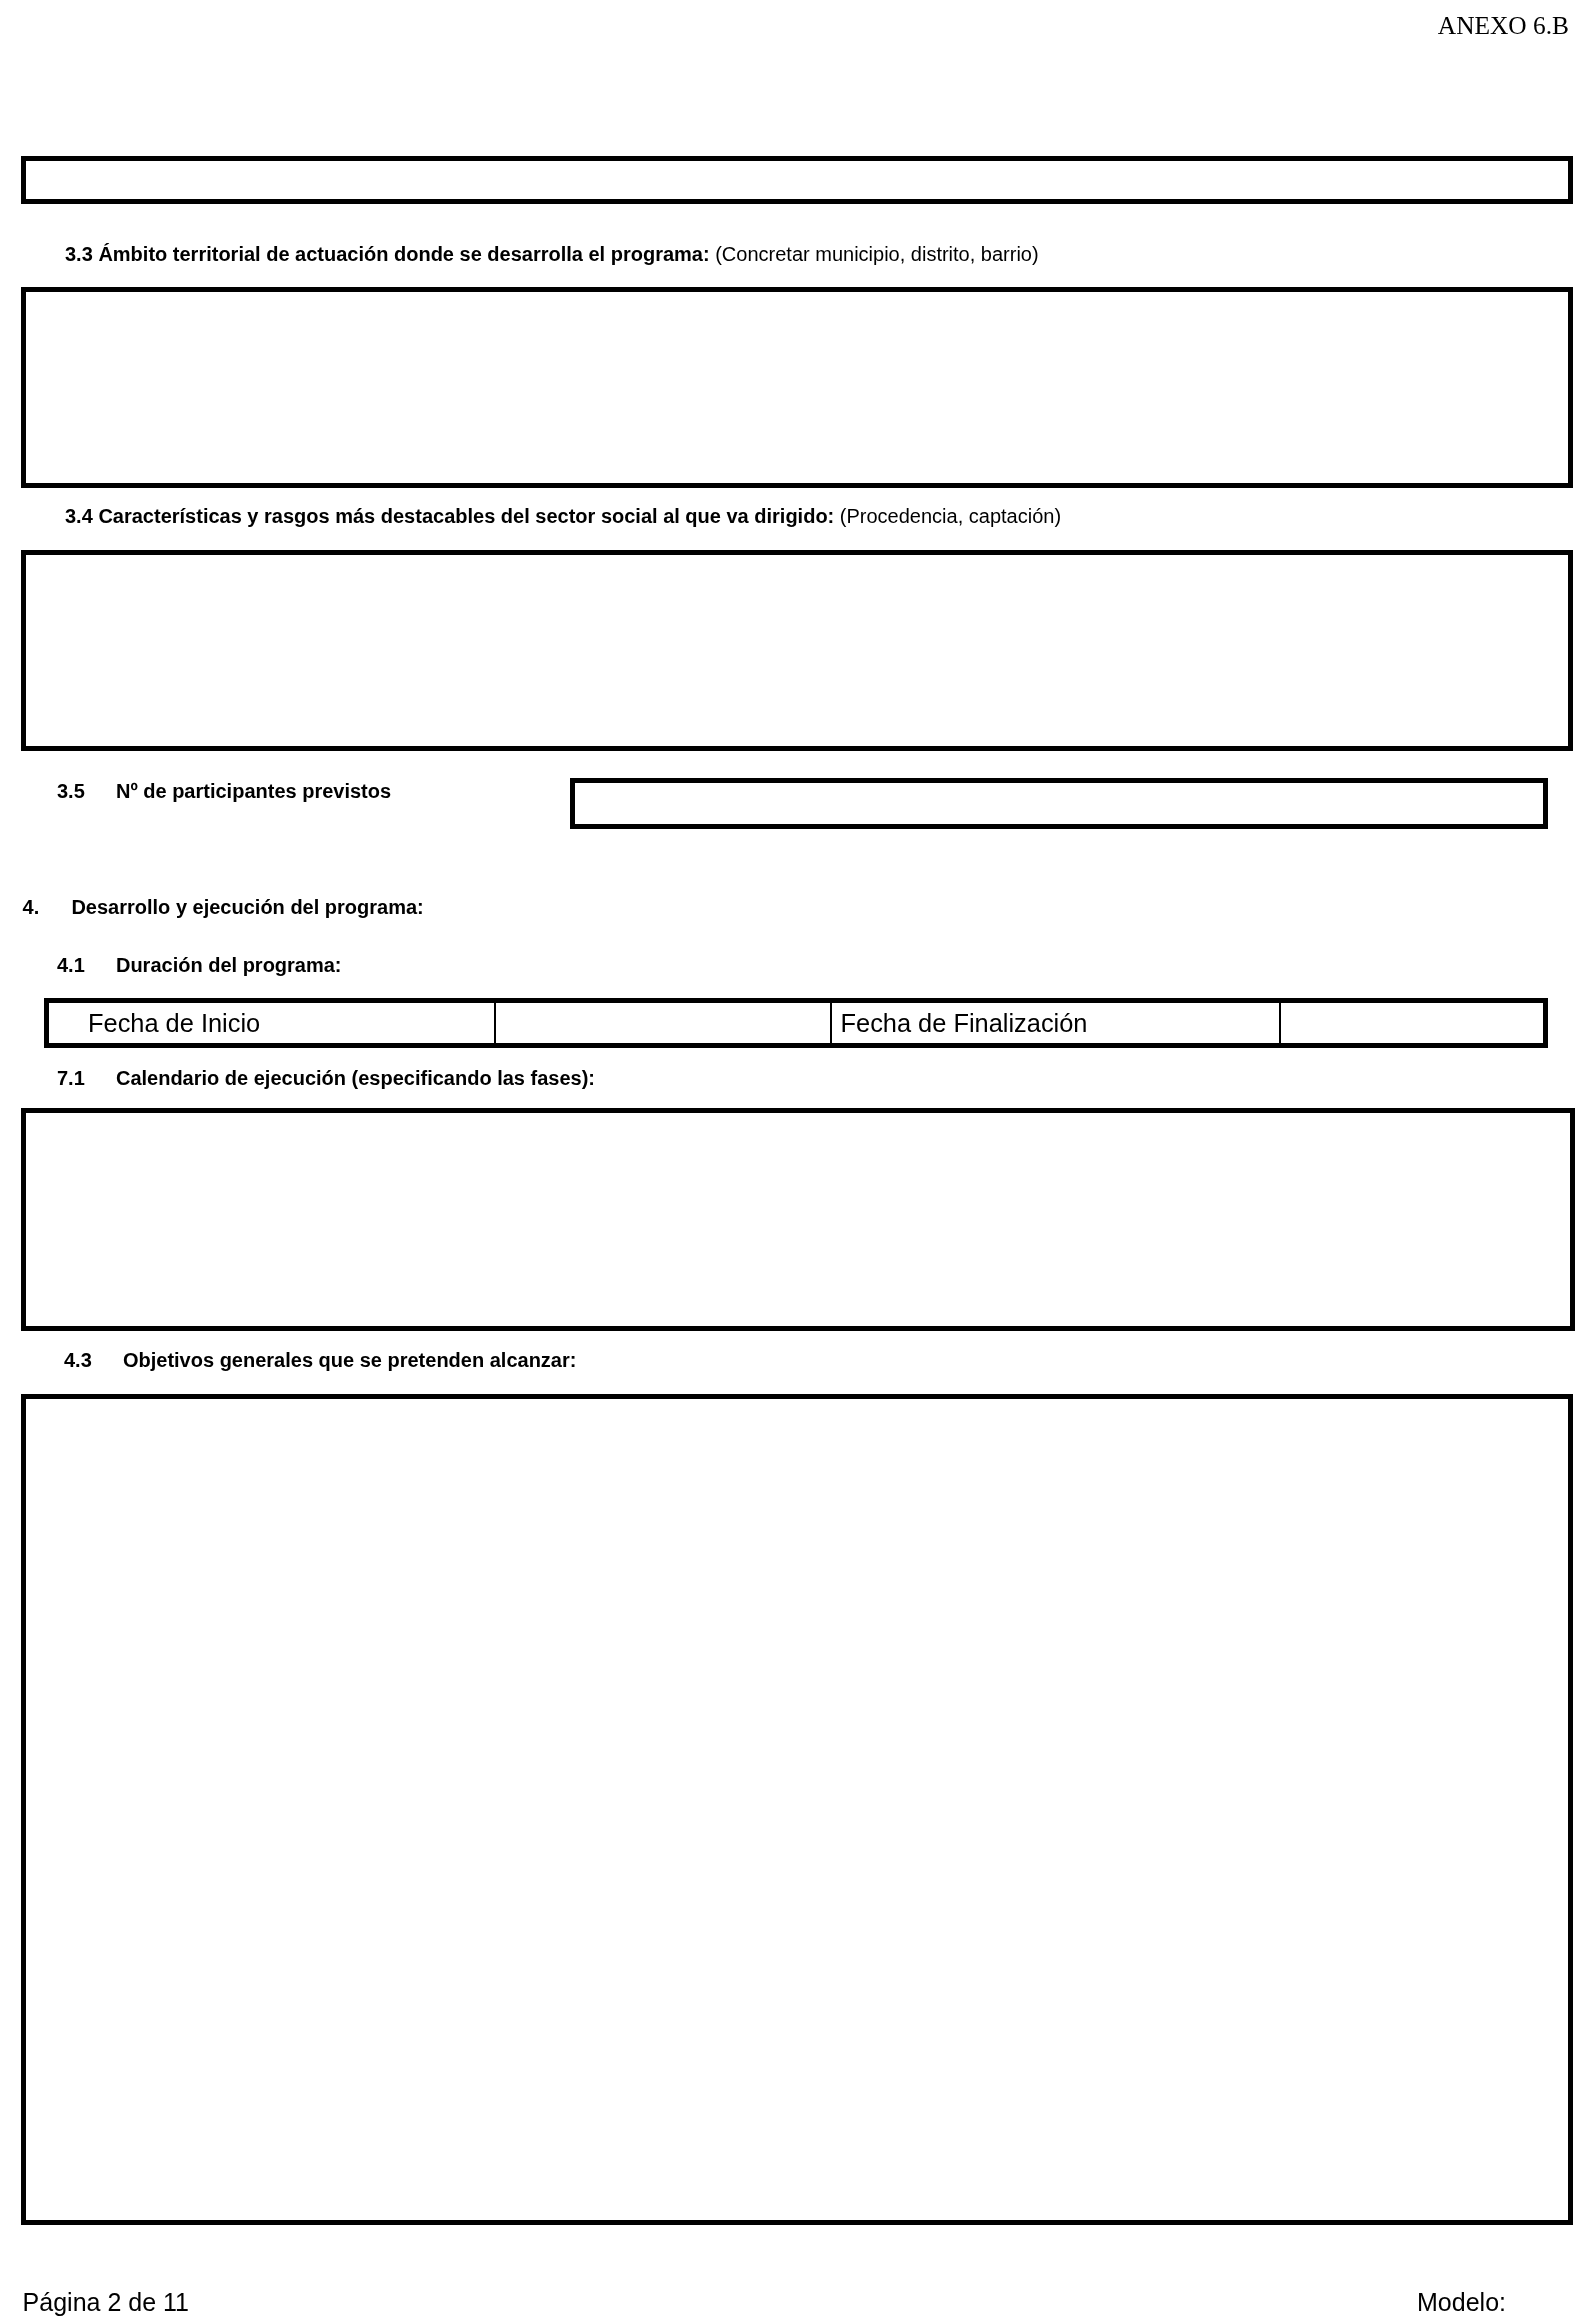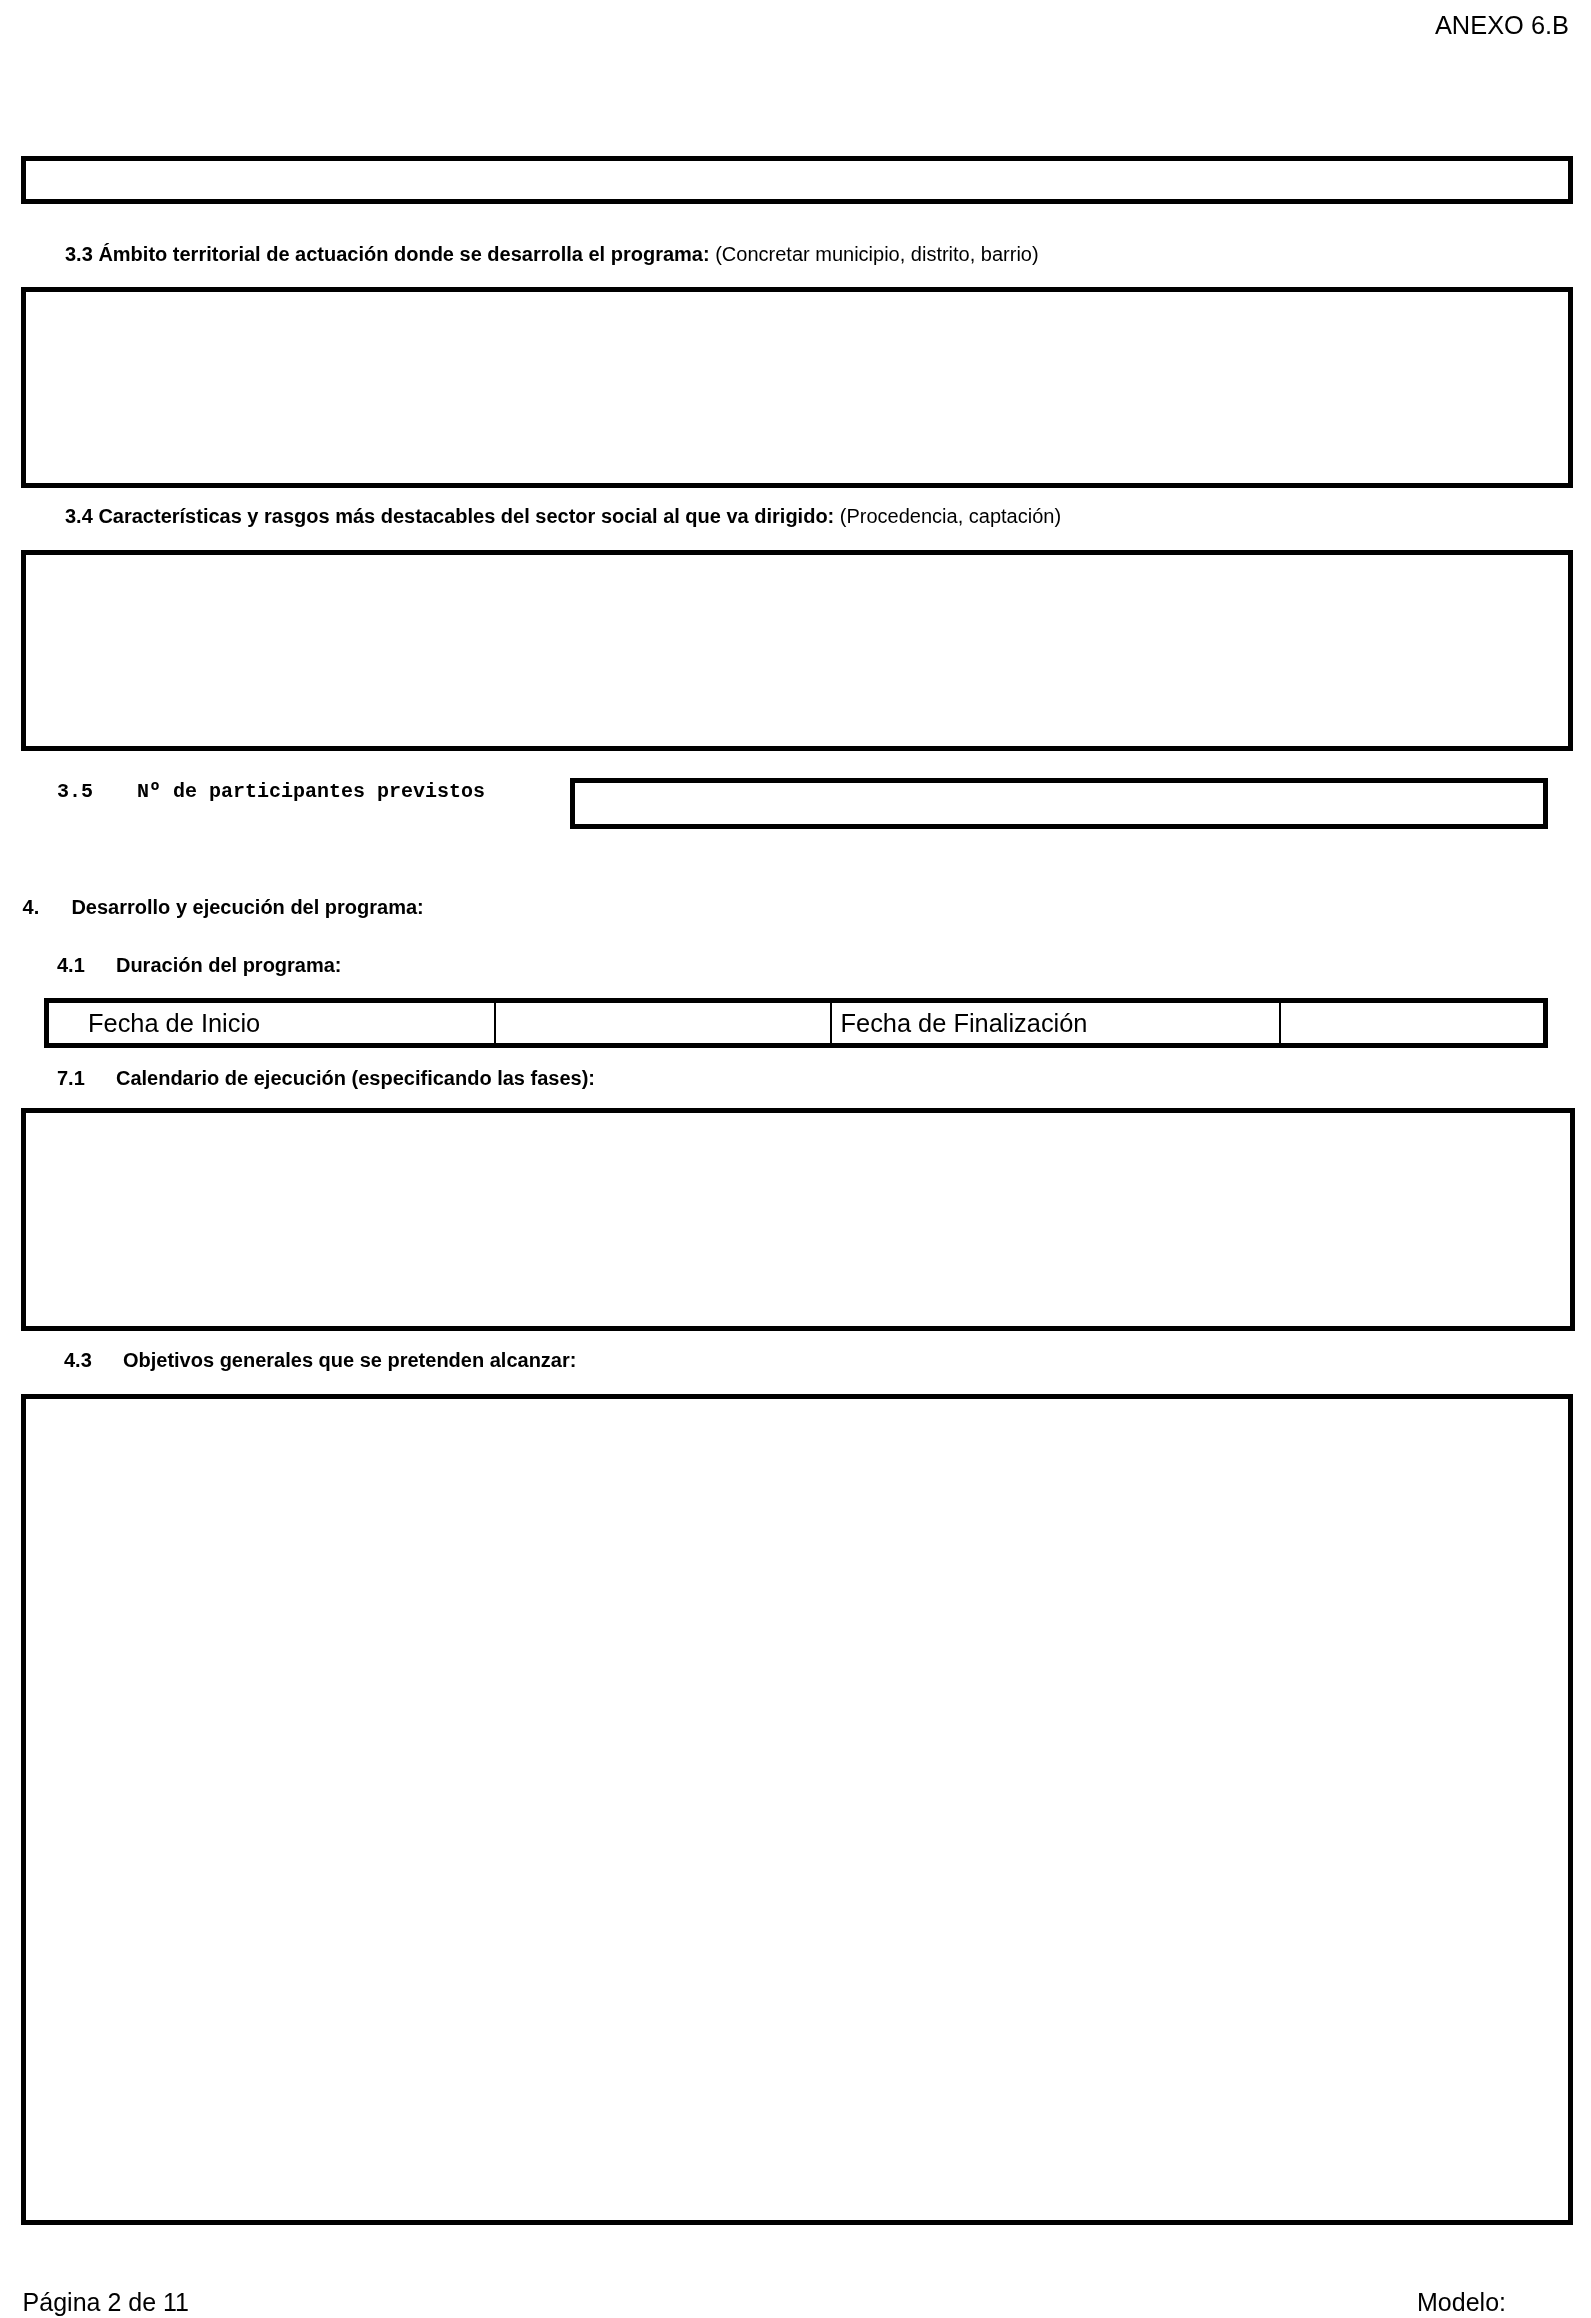--- a/index.html
+++ b/index.html
@@ -1,21 +1,21 @@
 <!DOCTYPE html>
 <html style="font-size:11.3px"><head>
   <meta charset="utf-8">
   <style>
     html, body { margin: 0; padding: 0; background: #ffffff; }
     body {
       width: 1592px; height: 2319px; position: relative; overflow: hidden;
       font-family: "Liberation Sans", sans-serif; color: #000000;
     }
     .abs { position: absolute; }
-    .annex { top: 11.3px; left: 1421px; width: 148px; text-align: right; font-size: 25.4px; }
+    .annex { top: 11.3px; left: 1421px; width: 148px; text-align: right; font-size: 25.4px; font-family: Liberation Serif, serif; }
     .box { position: absolute; border: 5px solid #000; box-sizing: border-box; background: #fff; }
     .row-table { position: absolute; border: 5px solid #000; box-sizing: border-box; display: flex; background:#fff; }
     .cell { box-sizing: border-box; height: 100%; display: flex; align-items: center; font-size: 25.4px; padding-left: 8.5px; }
     .cell + .cell { border-left: 2.1px solid #000; }
     .heading { position: absolute; font-size: 20px; font-weight: bold; white-space: nowrap; }
     .heading .note { font-weight: normal; }
     .footer { position: absolute; font-size: 25px; top: 2288px; }
     textarea.fill, input.fill {
       border: none; outline: none; background: transparent; resize: none;
       width: 100%; height: 100%; box-sizing: border-box; padding: 7px;
@@ -44,21 +44,21 @@
 
 <div class="heading" style="left:65px; top:505px;">
   <span>3.4</span>
   <span>Características y rasgos más destacables del sector social al que va dirigido:</span>
   <span class="note">(Procedencia, captación)</span>
 </div>
 <div class="box" style="left:21px; top:550px; width:1552px; height:201px;">
   <textarea class="fill" style=""></textarea>
 </div>
 
-<div class="heading" style="left:57px; top:780px;font-family:Liberation Mono, monospace;">
+<div class="heading" style="left:57px; top:780px;">
   <span>3.5</span>
   <span style="display:inline-block; width:20px;"></span>
   <span>Nº de participantes previstos</span>
 </div>
 <div class="box" style="left:570px; top:778px; width:978px; height:51px;">
   <input class="fill" type="text" value="" style="">
 </div>
 
 <div class="heading" style="left:22.6px; top:896px;">
   <span>4.</span>

